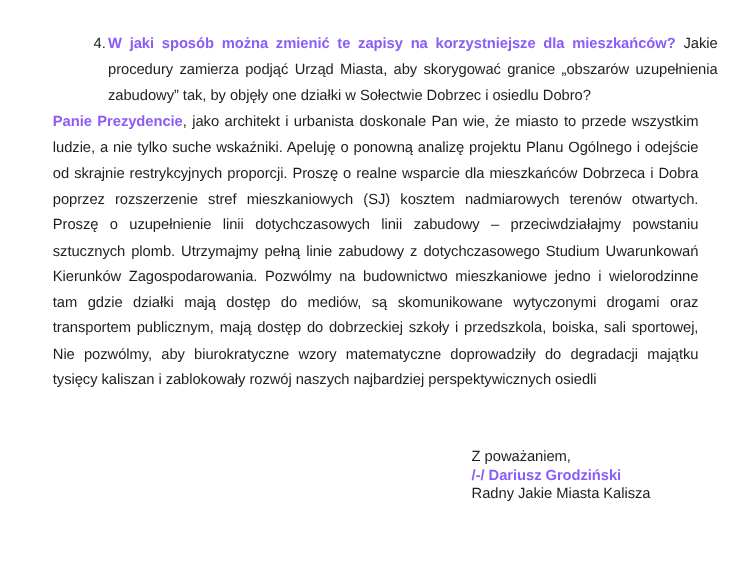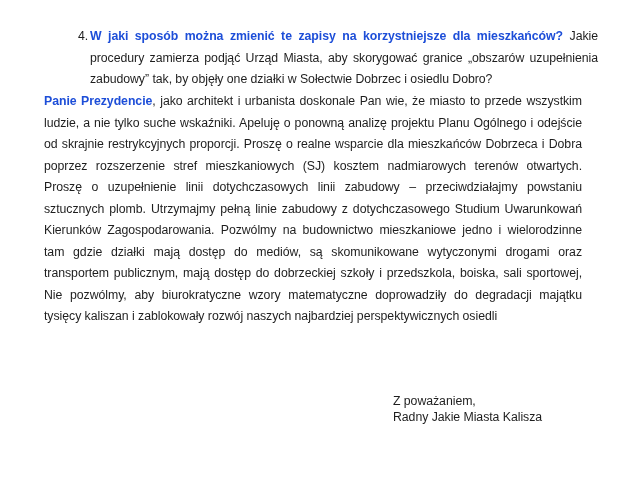--- a/index.html
+++ b/index.html
@@ -25,48 +25,48 @@
     line-height: 21.6px;
   }
   .question-number {
     flex: none;
     width: 12px;
   }
   .question-text {
     flex: 1;
     text-align: justify;
   }
-  .bold { font-weight: bold; color: #1d4ed8; }
+  .bold { font-weight: bold; color: #8b5cf6; }
   .appeal {
     position: absolute;
     left: 44px;
     top: 91px;
     width: 538px;
     text-align: justify;
     line-height: 21.5px;
   }
   .signature {
     position: absolute;
     left: 393px;
     top: 373px;
     line-height: 15.6px;
-    margin-top: 21px;
   }
   .signature .sig-line { display: block; }
 </style>
 </head>
 <body>
 
 <div class="page">
 
   <div class="question-item">
     <span class="question-number">4.</span>
     <span class="question-text"><span class="bold">W jaki sposób można zmienić te zapisy na korzystniejsze dla mieszkańców?</span><span> Jakie procedury zamierza podjąć Urząd Miasta, aby skorygować granice „obszarów uzupełnienia zabudowy” tak, by objęły one działki w Sołectwie Dobrzec i osiedlu Dobro?</span></span>
   </div>
 
   <div class="appeal"><span class="bold">Panie Prezydencie</span><span>, jako architekt i urbanista doskonale Pan wie, że miasto to przede wszystkim ludzie, a nie tylko suche wskaźniki. Apeluję o ponowną analizę projektu Planu Ogólnego i odejście od skrajnie restrykcyjnych proporcji. Proszę o realne wsparcie dla mieszkańców Dobrzeca i Dobra poprzez rozszerzenie stref mieszkaniowych (SJ) kosztem nadmiarowych terenów otwartych. Proszę o uzupełnienie linii dotychczasowych linii zabudowy – przeciwdziałajmy powstaniu sztucznych plomb. Utrzymajmy pełną linie zabudowy z dotychczasowego Studium Uwarunkowań Kierunków Zagospodarowania. Pozwólmy na budownictwo mieszkaniowe jedno i wielorodzinne tam gdzie działki mają dostęp do mediów, są skomunikowane wytyczonymi drogami oraz transportem publicznym, mają dostęp do dobrzeckiej szkoły i przedszkola, boiska, sali sportowej, Nie pozwólmy, aby biurokratyczne wzory matematyczne doprowadziły do degradacji majątku tysięcy kaliszan i zablokowały rozwój naszych najbardziej perspektywicznych osiedli</span></div>
 
   <div class="signature">
     <span class="sig-line">Z poważaniem,</span>
+    <span class="sig-line bold">/-/ Dariusz Grodziński</span>
     <span class="sig-line">Radny Jakie Miasta Kalisza</span>
   </div>
 
 </div>
 
 </body></html>

